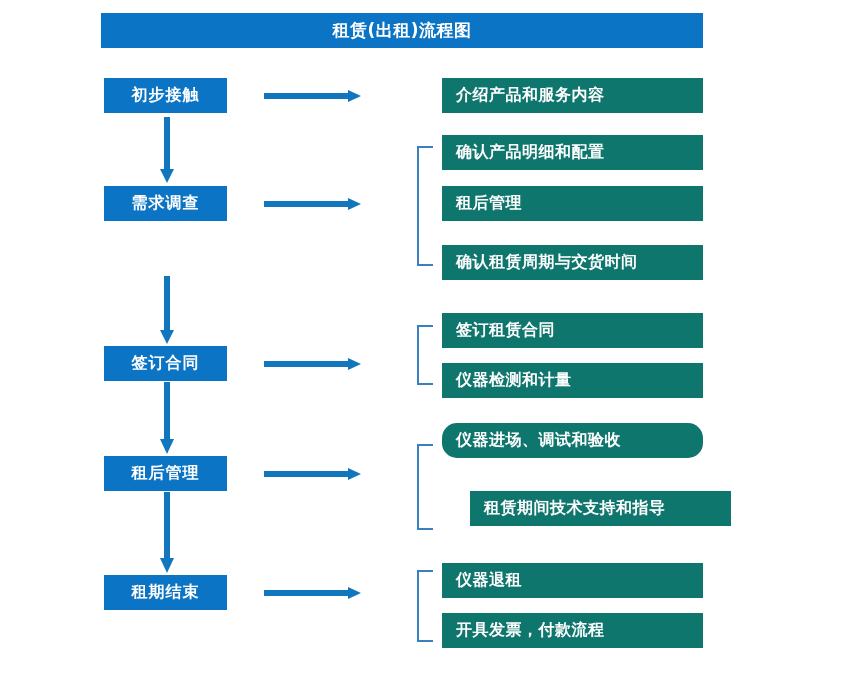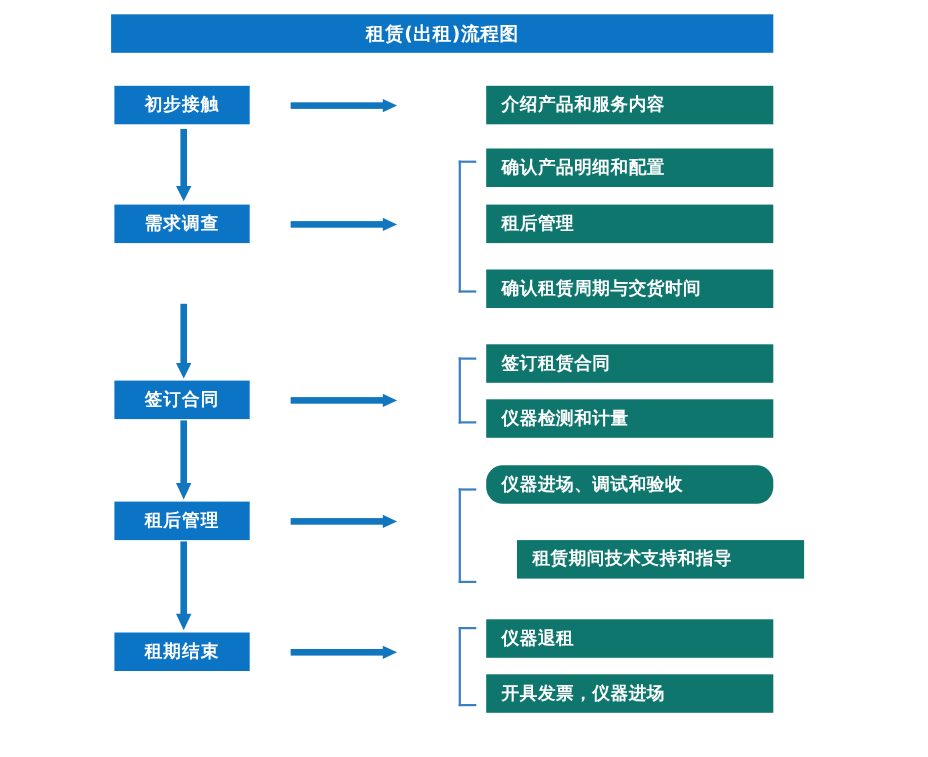--- a/index.html
+++ b/index.html
@@ -162,15 +162,15 @@
 
   <div class="detail-box" style="top:78px;">介绍产品和服务内容</div>
   <div class="detail-box" style="top:135px;">确认产品明细和配置</div>
   <div class="detail-box" style="top:186px;">租后管理</div>
   <div class="detail-box" style="top:245px;">确认租赁周期与交货时间</div>
   <div class="detail-box" style="top:313px;">签订租赁合同</div>
   <div class="detail-box" style="top:363px;">仪器检测和计量</div>
   <div class="detail-box" style="top:423px;border-radius:15px;">仪器进场、调试和验收</div>
   <div class="detail-box" style="top:491px;margin-left:28px;">租赁期间技术支持和指导</div>
   <div class="detail-box" style="top:563px;">仪器退租</div>
-  <div class="detail-box" style="top:613px;">开具发票，仪器进场</div>
+  <div class="detail-box" style="top:613px;">开具发票，付款流程</div>
 
 </div>
 
 </body></html>

